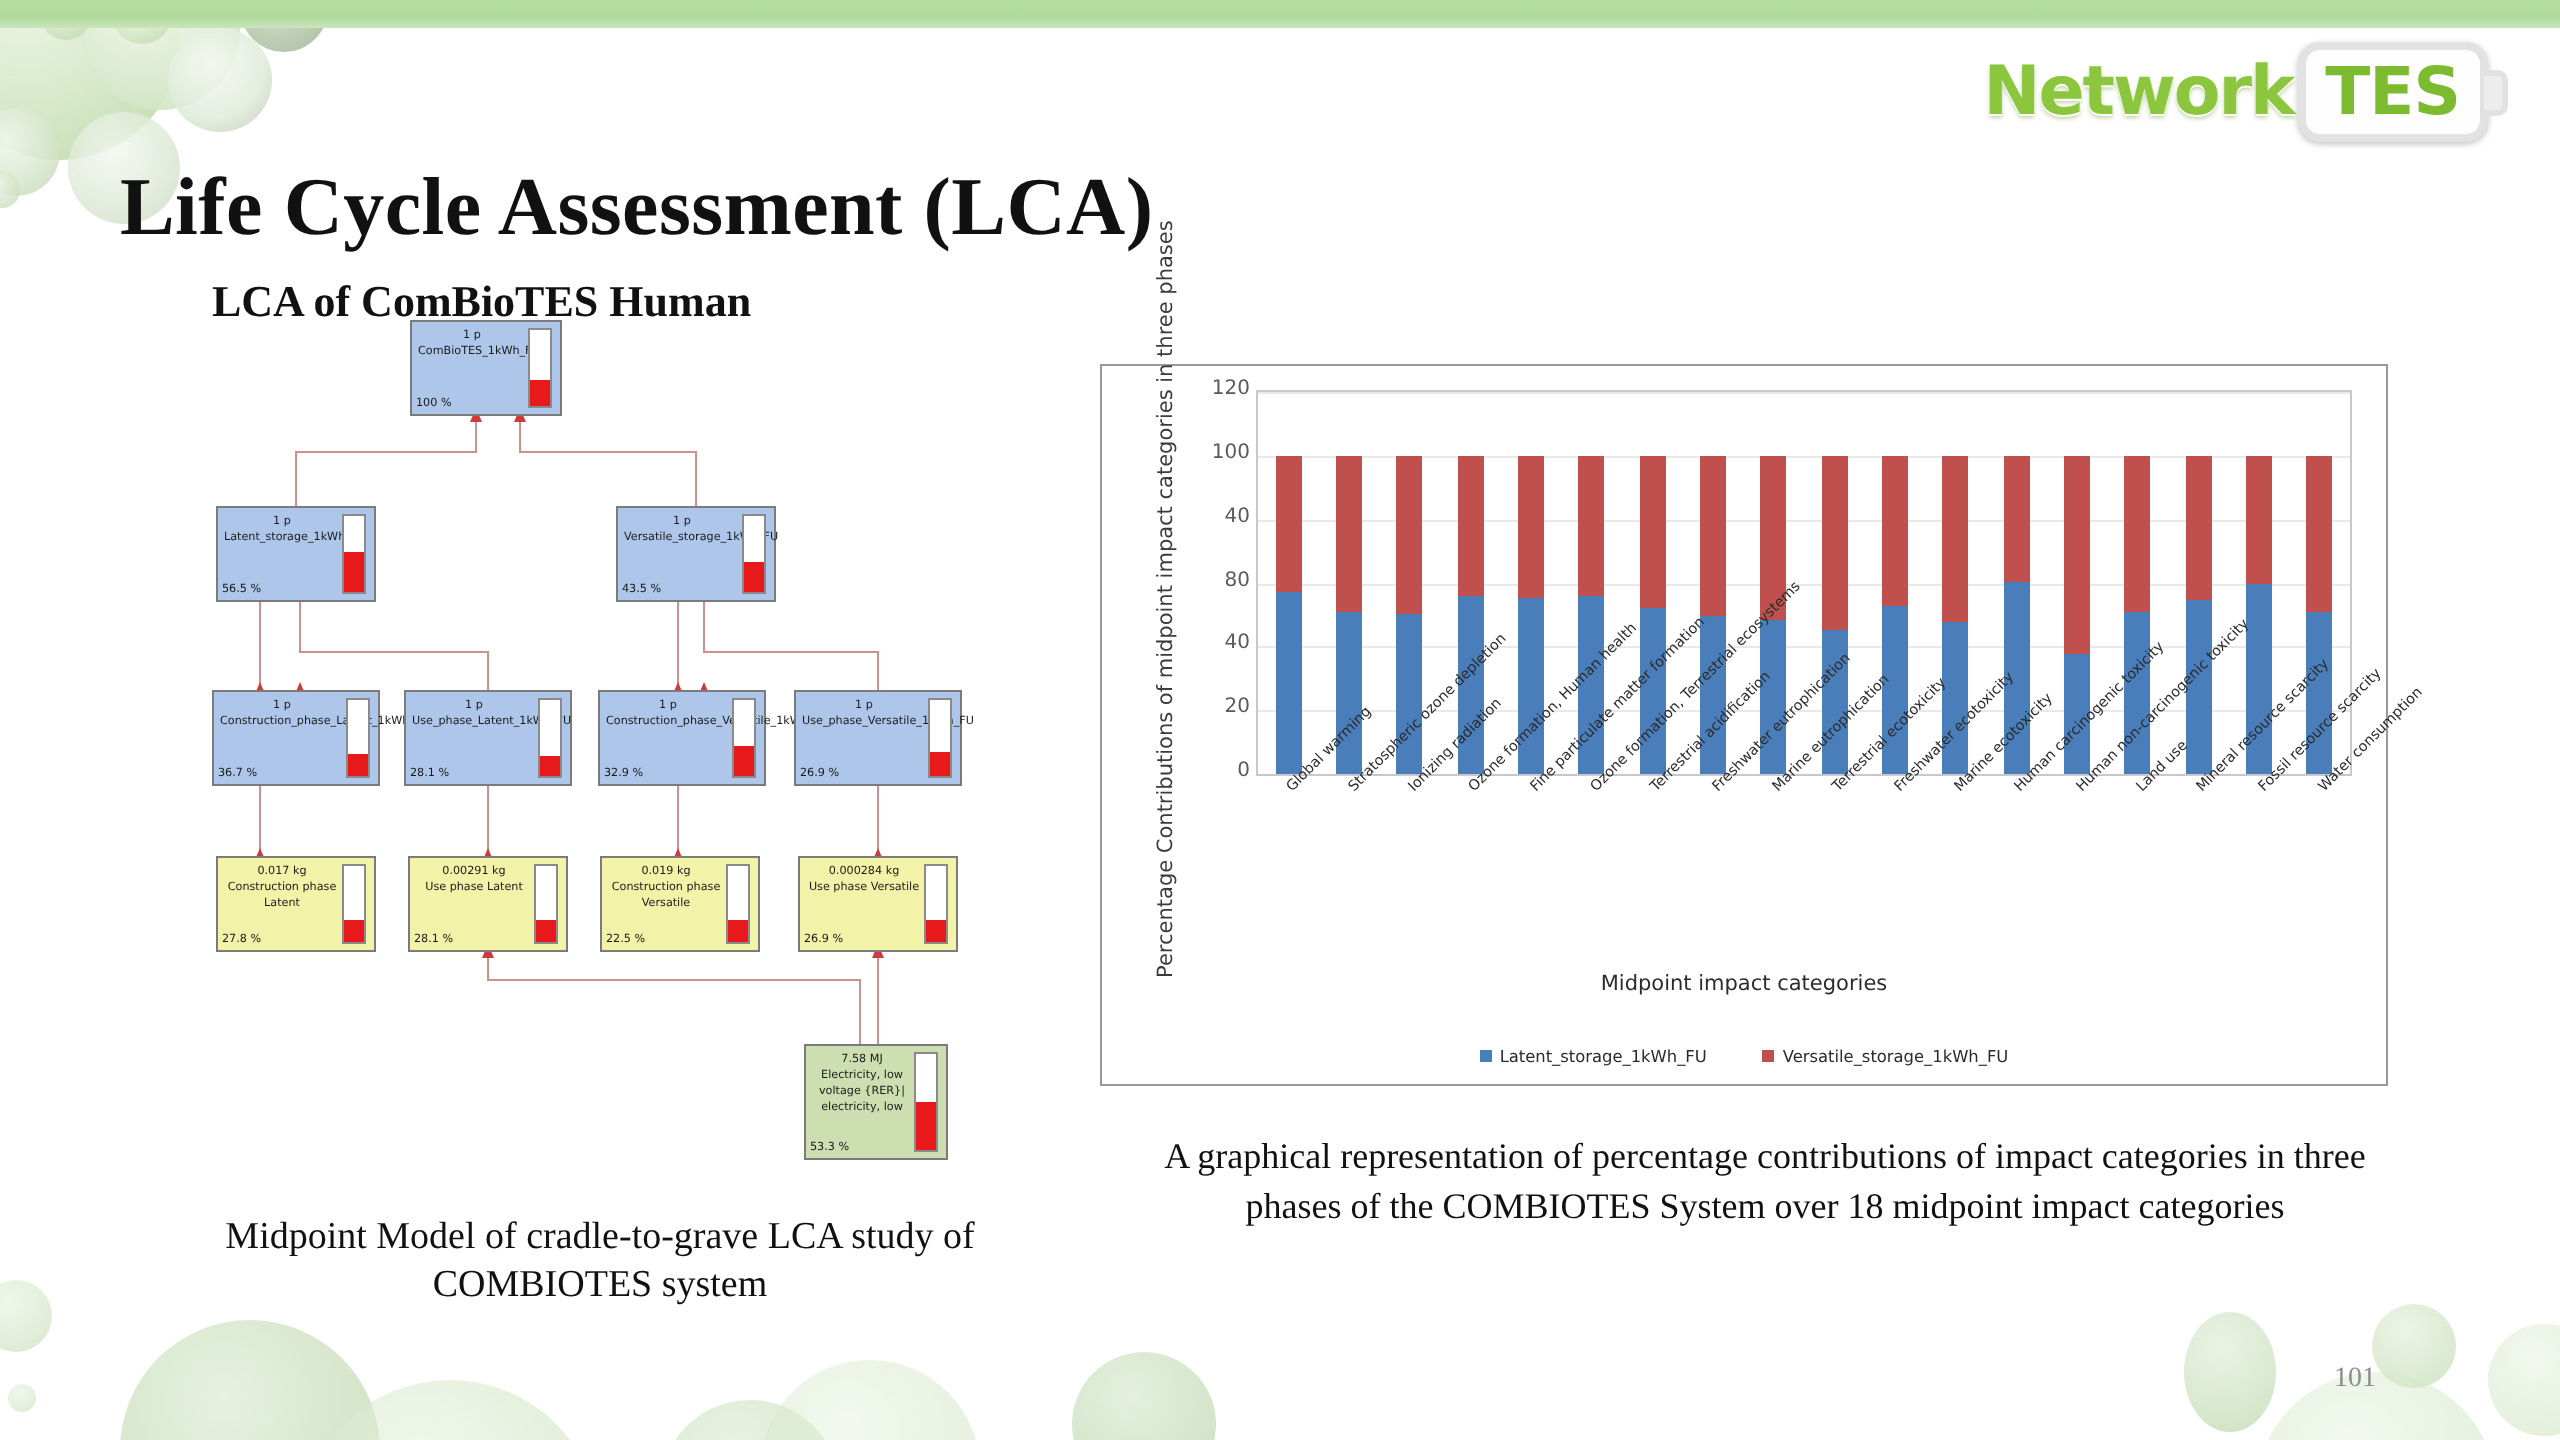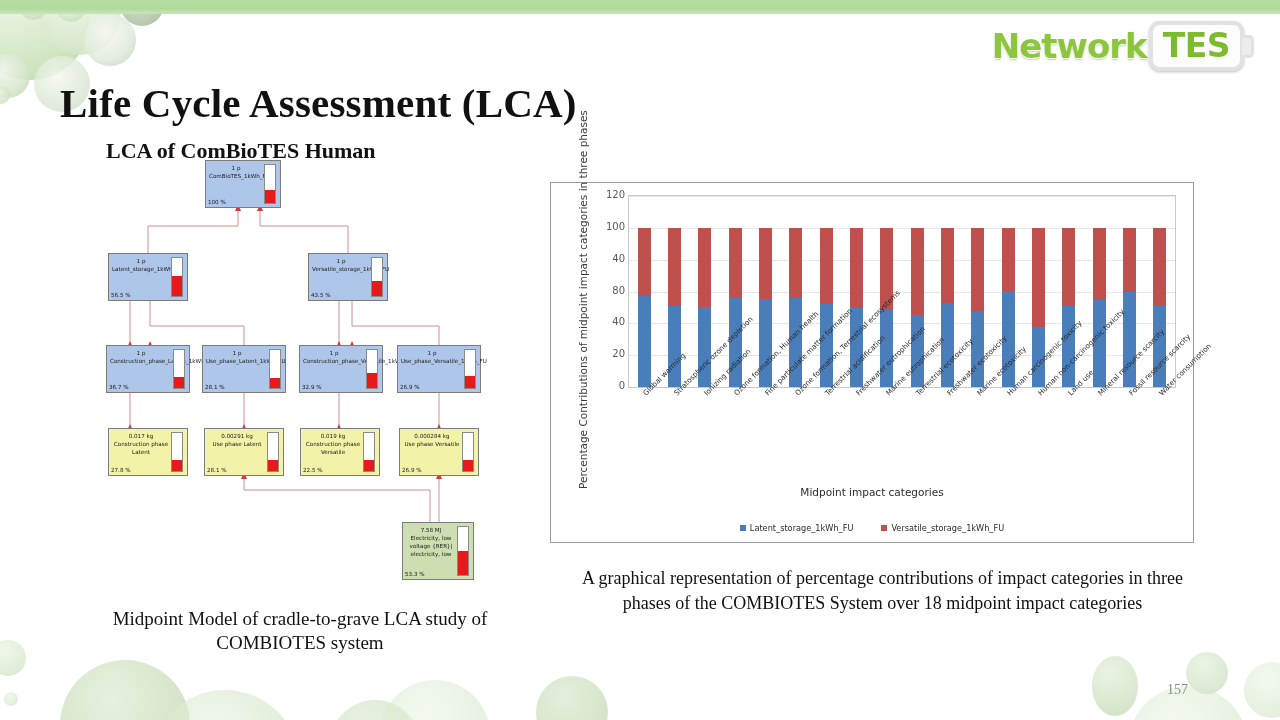--- a/index.html
+++ b/index.html
@@ -418,14 +418,14 @@
         <div class="it">
           <span class="sw" style="background:#c0504d"></span>
           <span>Versatile_storage_1kWh_FU</span>
         </div>
       </div>
   </div>
 
   <div class="cap cap-left">Midpoint Model of cradle-to-grave LCA study of COMBIOTES system</div>
   <div class="cap cap-right">A graphical representation of percentage contributions of impact categories in three phases of the COMBIOTES System over 18 midpoint impact categories</div>
 
-  <div class="pagenum">157</div>
+  <div class="pagenum">101</div>
 </div>
 
 </body></html>

